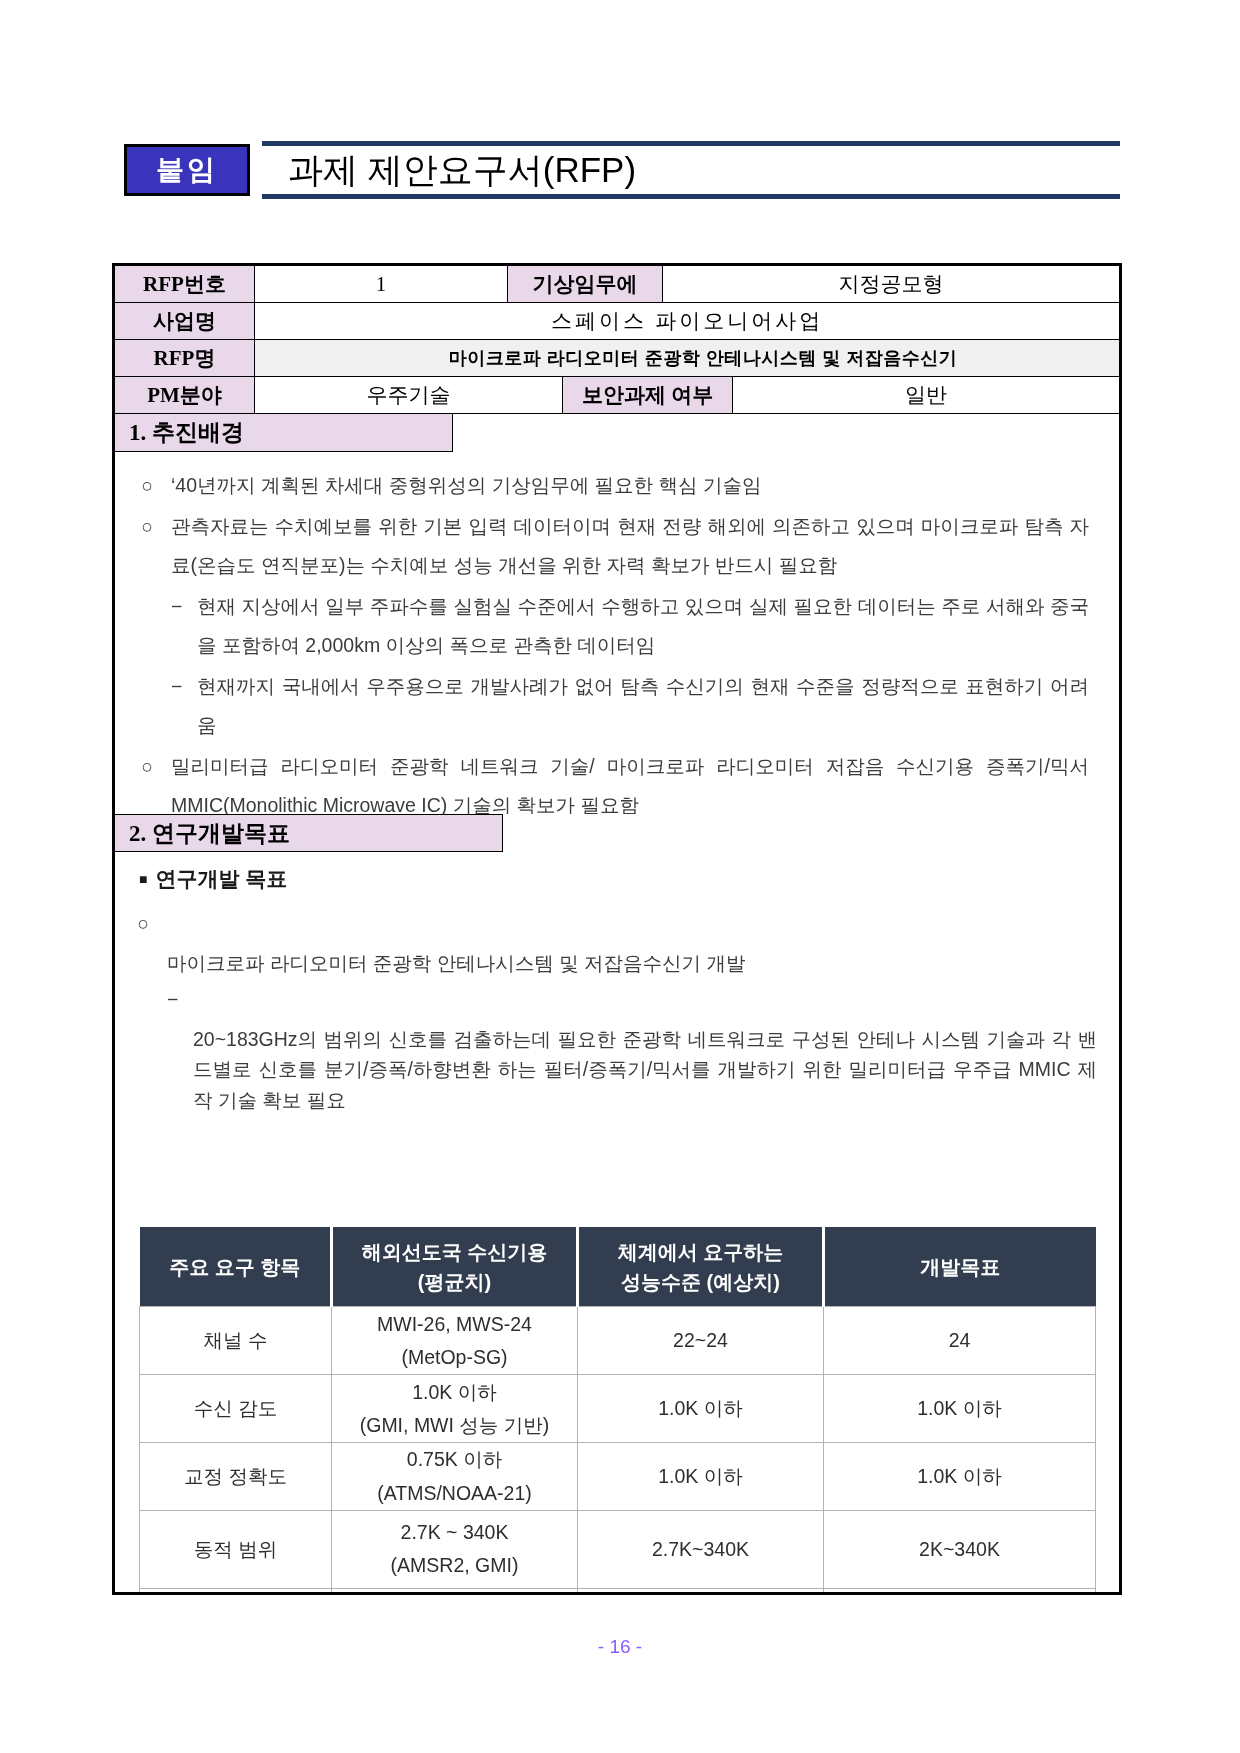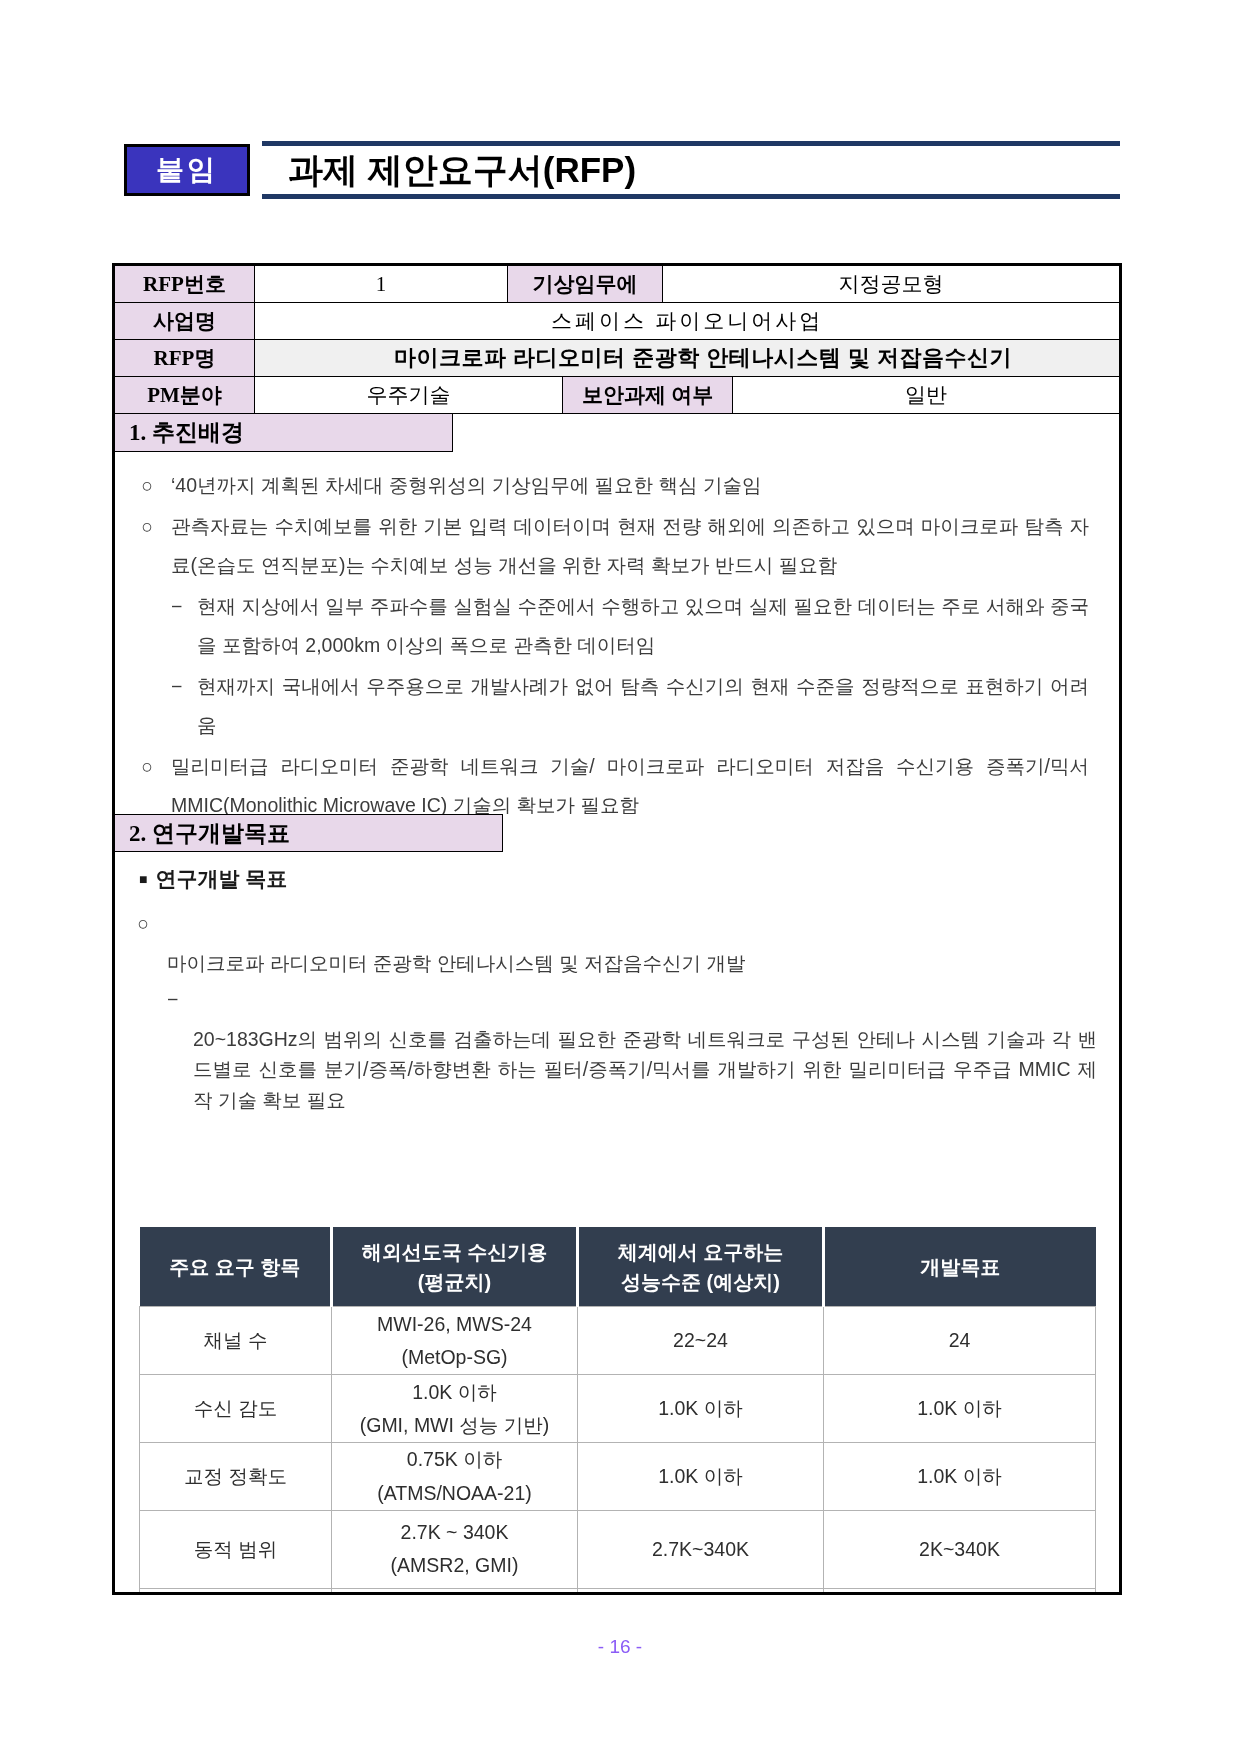--- a/index.html
+++ b/index.html
@@ -15,21 +15,21 @@
     color: #fff; font-size: 28px; font-weight: bold; letter-spacing: 3px;
     display: flex; align-items: center; justify-content: center;
   }
   .titlebar {
     position: absolute; left: 262px; top: 141px; width: 858px; height: 58px;
     border-top: 5px solid var(--rule_navy, #1f3864);
     border-bottom: 5px solid var(--rule_navy, #1f3864);
     display: flex; align-items: center; padding-left: 26px;
   }
   .doc-title {
-    font-size: 35px; font-weight: 700; color: #000; letter-spacing: 0px;
+    font-size: 35px; font-weight: 400; color: #000; letter-spacing: 0px;
     font-family: "Liberation Sans", "DejaVu Sans", sans-serif;
   }
   
   .content-box {
     position: absolute; left: 112px; top: 263px; width: 1010px; height: 1332px;
     border: 3px solid #000; background: #fff;
   }
   
   .irow { display: flex; width: 100%; height: 37px; border-bottom: 1px solid #000; }
   .icell {
@@ -43,21 +43,21 @@
   }
   .r1v1 { width: 253px; flex: 0 0 253px; border-right: 1px solid #000; }
   .r1l2 { width: 155px; flex: 0 0 155px; }
   .r4v1 { width: 308px; flex: 0 0 308px; border-right: 1px solid #000; }
   .r4l2 { width: 170px; flex: 0 0 170px; }
   .ifill { flex: 1 1 auto; }
   .spaced { letter-spacing: 3px; }
   .rfpname {
     background: var(--rfp_name_bg, #f0f0f0);
     font-family: "Liberation Sans", "DejaVu Sans", sans-serif;
-    font-weight: bold; font-size: 22px; letter-spacing: 0.5px; padding-left: 32px;
+    font-weight: bold; font-size: 18px; letter-spacing: 0.5px; padding-left: 32px;
   }
   
   .sec-head-row { width: 100%; height: 38px; position: relative; }
   .sec-head {
     height: 38px; background: var(--header_pink, #e8d8ea);
     border-right: 1px solid #000; border-bottom: 1px solid #000;
     display: flex; align-items: center; padding-left: 14px;
     font-family: "Liberation Serif", "DejaVu Serif", serif;
     font-weight: bold; font-size: 23px; color: #000;
   }

